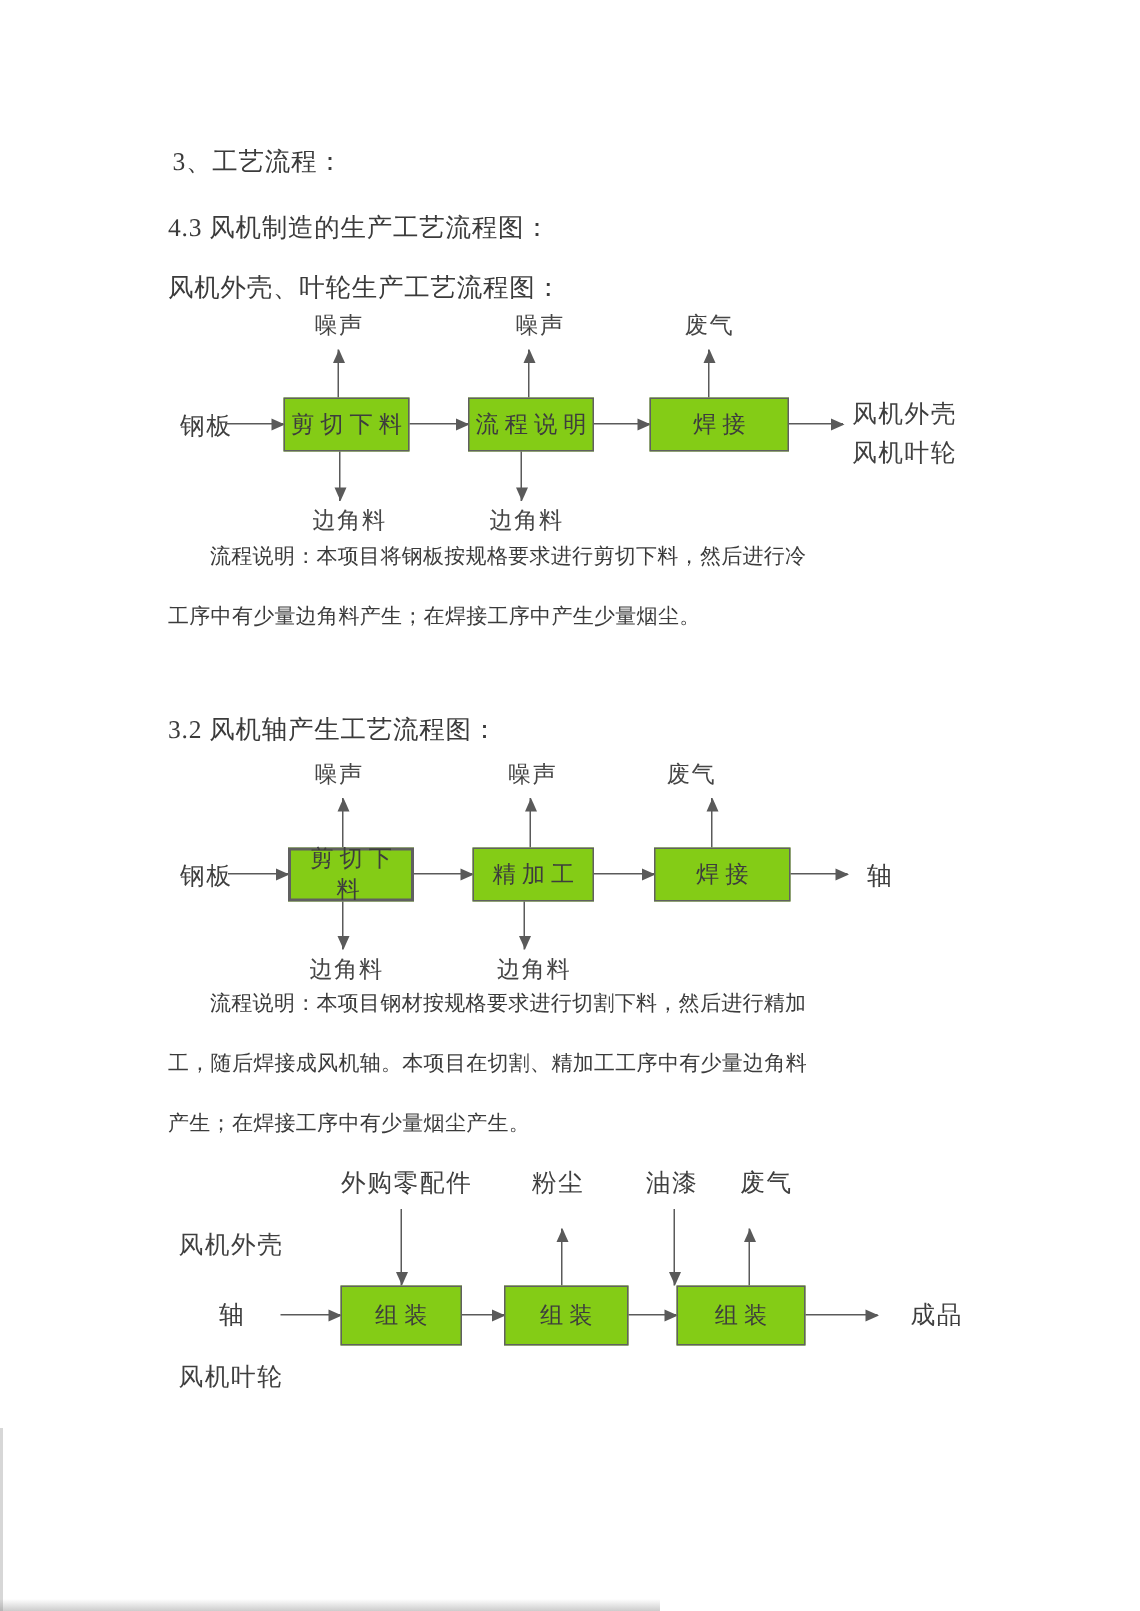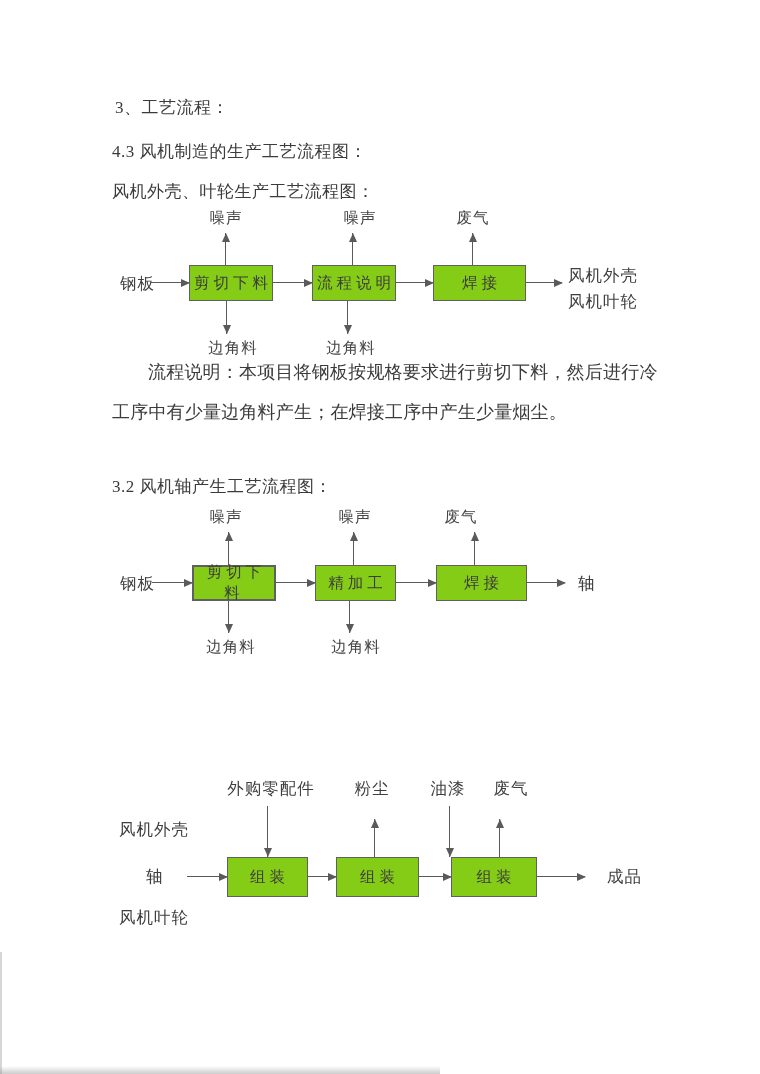--- a/index.html
+++ b/index.html
@@ -8,21 +8,21 @@
     background:#ffffff; overflow:hidden;
     font-family:Liberation Serif, serif;
     color:#3b3b3b;
   }
   .abs { position:absolute; white-space:nowrap; }
   .h  { font-size:17px; line-height:22px; letter-spacing:0.5px; }
   .lbl { font-size:15.5px; line-height:19px; letter-spacing:1px; color:#464646; }
   .lbl2 { font-size:16.5px; line-height:20px; letter-spacing:1px; color:#3f3f3f; }
   .cx { transform:translateX(-50%); }
   .para {
-    position:absolute; width:541px; font-size:18px; line-height:40px;
+    position:absolute; width:541px; font-size:14px; line-height:40px;
     text-align:justify; color:#3b3b3b; letter-spacing:0.2px;
   }
   .para .ln { white-space:nowrap; }
   .para .indent { text-indent:2em; }
   .pbox {
     position:absolute; box-sizing:border-box;
     border:1.6px solid #606060; background:#84cc16;
     display:flex; align-items:center; justify-content:center;text-align:center;
   }
   .pbox span { font-size:15.5px; letter-spacing:4px; text-indent:4px; color:#3d3d3d; }
@@ -120,20 +120,25 @@
     <span>焊接</span>
   </div>
   <div class="hl ar" style="left:527px; top:582px; width:38px;"></div>
   <div class="abs lbl2" style="left:578px; top:574px;">轴</div>
 
   <div class="vl dn" style="left:228px; top:601px; height:32px;"></div>
   <div class="vl dn" style="left:349px; top:601px; height:32px;"></div>
   <div class="abs lbl cx" style="left:231px; top:637px;">边角料</div>
   <div class="abs lbl cx" style="left:356px; top:637px;">边角料</div>
 
+  <div class="para" style="left:112px; top:650px;">
+    <div class="ln indent">流程说明：本项目钢材按规格要求进行切割下料，然后进行精加</div>
+    <div class="ln">工，随后焊接成风机轴。本项目在切割、精加工工序中有少量边角料</div>
+    <div class="ln">产生；在焊接工序中有少量烟尘产生。</div>
+  </div>
 
   <div class="abs lbl2 cx" style="left:271px; top:779px;">外购零配件</div>
   <div class="abs lbl2 cx" style="left:372px; top:779px;">粉尘</div>
   <div class="abs lbl2 cx" style="left:448px; top:779px;">油漆</div>
   <div class="abs lbl2 cx" style="left:511px; top:779px;">废气</div>
 
   <div class="abs lbl2" style="left:119px; top:820px;">风机外壳</div>
   <div class="abs lbl2" style="left:146px; top:867px;">轴</div>
   <div class="abs lbl2" style="left:119px; top:908px;">风机叶轮</div>
 

